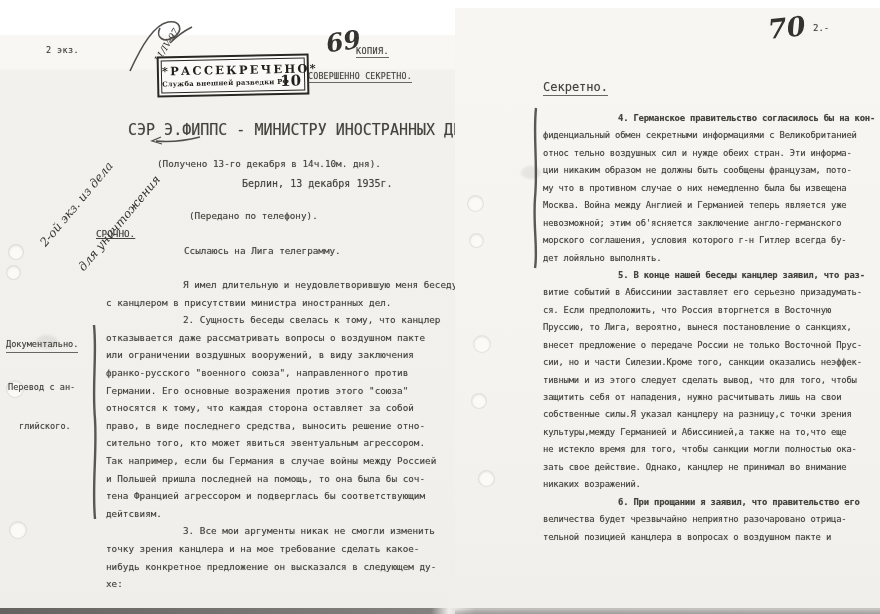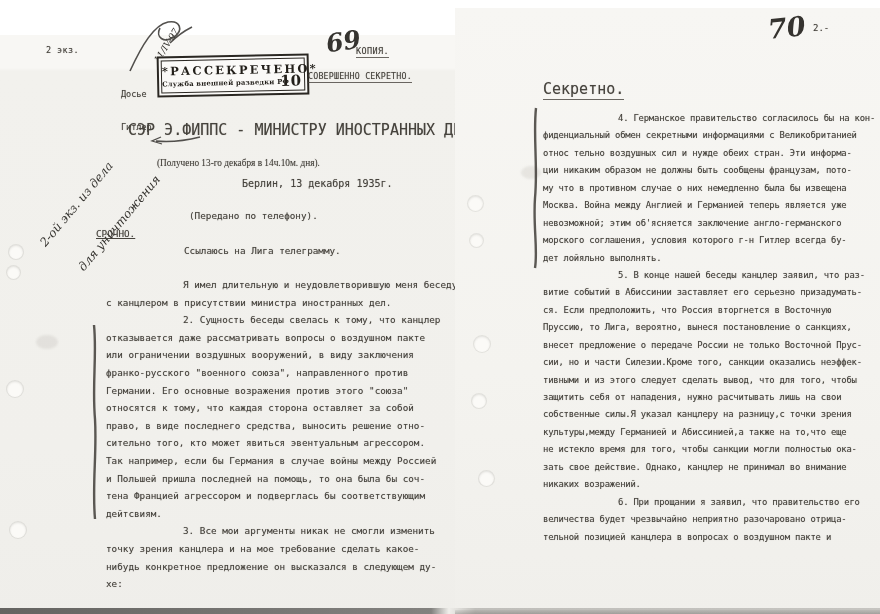--- a/index.html
+++ b/index.html
@@ -14,21 +14,21 @@
   .sheet-left::after{background:linear-gradient(180deg,rgba(80,78,74,.15),rgba(40,39,37,.65));}
   .sheet-right::after{background:linear-gradient(180deg,rgba(110,108,104,.1),rgba(90,88,84,.4));}
   .abs{position:absolute;}
   .tw{color:#46433d;text-shadow:0 0 .8px rgba(70,66,60,.45);white-space:pre;}
   .sm{font-size:8.5px;letter-spacing:.4px;}
   .ul{border-bottom:1px solid rgba(70,66,60,.8);padding-bottom:1px;display:inline-block;}
   .tline{white-space:pre;}
   .body-left .tline{font-size:9.3px;height:17.6px;line-height:17.6px;}
   .body-left .para .tline.first{padding-left:77px;}
   .body-right .tline{font-size:8.9px;letter-spacing:-0.2px;height:17.45px;line-height:17.45px;}
-  .body-right .para .tline.first{padding-left:75px;}
+  .body-right .para .tline.first{padding-left:75px;font-weight:bold;}
   .hand{font-family:"DejaVu Serif", serif;font-style:italic;color:#35332f;}
   .hand-num{font-size:25px;font-weight:bold;}
   .margin-note-rot{font-size:12px;line-height:15px;transform:rotate(-50deg);transform-origin:0 0;white-space:pre;}
   .stamp{left:157px;top:20px;width:152px;height:41px;border:2.5px solid #2a2722;
          background:rgba(251,250,247,.93);transform:rotate(-1.2deg);box-sizing:border-box;}
   .stamp-inner{position:absolute;inset:2px;border:1px solid #2a2722;text-align:center;}
   .stamp-title{font-family:"DejaVu Serif", serif;font-weight:bold;font-size:11.5px;
                letter-spacing:2.2px;color:#221f1a;margin-top:3px;white-space:pre;}
   .stamp-sub{font-family:"DejaVu Serif", serif;font-weight:bold;font-size:6.8px;
              letter-spacing:.2px;color:#221f1a;margin-top:2px;padding-right:16px;white-space:pre;}
@@ -58,24 +58,20 @@
     <div class="abs hand margin-note-rot" style="left:14px;top:186px;">
       <div>2-ой экз. из дела</div>
       <div style="padding-left:6px;">для уничтожения</div>
     </div>
 
     <svg class="abs" style="left:124px;top:-18px;" width="70" height="58">
       <path d="M6,54 C18,28 30,8 44,5 C56,3 60,13 50,20 C40,27 31,20 36,11 M46,26 C54,18 62,13 68,10" stroke="#35332f" stroke-width="1.6" fill="none" opacity=".85"></path>
     </svg>
     <div class="abs hand" style="left:152px;top:24px;font-size:9px;transform:rotate(-58deg);transform-origin:0 0;">11/IV-97</div>
 
-    <div class="abs tw" style="left:121px;top:32px;font-size:8.5px;line-height:11px;white-space:pre;">
-      <div>Досье</div>
-      <div>Гитлер</div>
-    </div>
 
     <div class="abs stamp">
       <div class="stamp-inner">
         <div class="stamp-title">*РАССЕКРЕЧЕНО*</div>
         <div class="stamp-sub">Служба внешней разведки РФ</div>
         <div class="stamp-num">10</div>
       </div>
     </div>
 
     <div class="abs hand hand-num" style="left:326px;top:-8px;transform:rotate(-9deg);">69</div>
@@ -83,27 +79,32 @@
     <div class="abs tw sm" style="left:356px;top:11px;"><span class="ul">КОПИЯ.</span></div>
 
     <div class="abs tw" style="left:308px;top:36px;font-size:8.3px;letter-spacing:.2px;text-decoration:underline;"><span class="ul">СОВЕРШЕННО СЕКРЕТНО.</span></div>
 
     <div class="abs tw" style="left:128px;top:86px;font-size:15px;">СЭР Э.ФИППС - МИНИСТРУ ИНОСТРАННЫХ ДЕЛ.</div>
 
     <svg class="abs" style="left:148px;top:99px;" width="56" height="11">
       <path d="M52,3 C36,7 18,8 8,7 M13,3 L4,7 L14,10" stroke="#35332f" stroke-width="1.3" fill="none" opacity=".85"></path>
     </svg>
 
-    <div class="abs tw" style="left:157px;top:123px;font-size:9.3px;font-family:Liberation Serif, serif;">(Получено 13-го декабря в 14ч.10м. дня).</div>
+    <div class="abs tw" style="left:157px;top:123px;font-size:9.3px;">(Получено 13-го декабря в 14ч.10м. дня).</div>
     <div class="abs tw" style="left:242px;top:143px;font-size:10px;">Берлин, 13 декабря 1935г.</div>
 
     <div class="abs tw" style="left:189px;top:175px;font-size:9.3px;">(Передано по телефону).</div>
     <div class="abs tw" style="left:96px;top:193px;font-size:9.3px;text-decoration:underline;">СРОЧНО.</div>
     <div class="abs tw" style="left:184px;top:210px;font-size:9.3px;">Ссылаюсь на Лига телеграмму.</div>
 
+    <div class="abs tw" style="left:6px;top:277px;font-size:8.6px;line-height:13px;">
+      <div><span class="ul">Документально.</span></div>
+      <div style="padding-left:2px;margin-top:2px;">Перевод с ан-</div>
+      <div style="padding-left:13px;">глийского.</div>
+    </div>
 
     <svg class="abs" style="left:88px;top:288px;" width="14" height="198">
       <path d="M6,2 C9,32 4,62 7,96 C9,130 4,162 7,196" stroke="#3f3c37" stroke-width="2.4" fill="none" opacity=".85"></path>
     </svg>
 
     <div class="abs tw body-left" style="left:106px;top:241px;width:340px;"><div class="para"><div class="tline first">Я имел длительную и неудовлетворившую меня беседу</div><div class="tline">с канцлером в присутствии министра иностранных дел.</div></div><div class="para"><div class="tline first">2. Сущность беседы свелась к тому, что канцлер</div><div class="tline">отказывается даже рассматривать вопросы о воздушном пакте</div><div class="tline">или ограничении воздушных вооружений, в виду заключения</div><div class="tline">франко-русского "военного союза", направленного против</div><div class="tline">Германии. Его основные возражения против этого "союза"</div><div class="tline">относятся к тому, что каждая сторона оставляет за собой</div><div class="tline">право, в виде последнего средства, выносить решение отно-</div><div class="tline">сительно того, кто может явиться эвентуальным агрессором.</div><div class="tline">Так например, если бы Германия в случае войны между Россией</div><div class="tline">и Польшей пришла последней на помощь, то она была бы соч-</div><div class="tline">тена Францией агрессором и подверглась бы соответствующим</div><div class="tline">дейтсвиям.</div></div><div class="para"><div class="tline first">3. Все мои аргументы никак не смогли изменить</div><div class="tline">точку зрения канцлера и на мое требование сделать какое-</div><div class="tline">нибудь конкретное предложение он высказался в следующем ду-</div><div class="tline">хе:</div></div></div>
   </div>
 
   <div class="sheet sheet-right">
 
@@ -111,21 +112,21 @@
     <div class="hole" style="left:15px;top:226px;width:13px;height:13px;"></div>
     <div class="hole" style="left:19px;top:328px;width:16px;height:16px;"></div>
     <div class="hole" style="left:17px;top:386px;width:14px;height:14px;"></div>
     <div class="hole" style="left:24px;top:463px;width:15px;height:15px;"></div>
     <div class="smudge" style="left:66px;top:158px;width:20px;height:13px;"></div>
 
     <div class="abs hand hand-num" style="left:313px;top:4px;font-size:27px;transform:rotate(-6deg);">70</div>
 
     <div class="abs tw" style="left:358px;top:15px;font-size:9px;">2.-</div>
 
-    <div class="abs tw" style="left:88px;top:72px;font-size:15px;"><span class="ul">Секретно.</span></div>
+    <div class="abs tw" style="left:88px;top:72px;font-size:12px;"><span class="ul">Секретно.</span></div>
 
     <svg class="abs" style="left:74px;top:98px;" width="14" height="164">
       <path d="M7,2 C4,30 9,60 6,92 C4,120 9,144 6,162" stroke="#3f3c37" stroke-width="2.4" fill="none" opacity=".85"></path>
     </svg>
 
     <div class="abs tw body-right" style="left:88px;top:102px;width:335px;"><div class="para"><div class="tline first">4. Германское правительство согласилось бы на кон-</div><div class="tline">фиденциальный обмен секретными информациями с Великобританией</div><div class="tline">относ тельно воздушных сил и нужде обеих стран. Эти информа-</div><div class="tline">ции никаким образом не должны быть сообщены французам, пото-</div><div class="tline">му что в противном случае о них немедленно была бы извещена</div><div class="tline">Москва. Война между Англией и Германией теперь является уже</div><div class="tline">невозможной; этим об'ясняется заключение англо-германского</div><div class="tline">морского соглашения, условия которого г-н Гитлер всегда бу-</div><div class="tline">дет лойяльно выполнять.</div></div><div class="para"><div class="tline first">5. В конце нашей беседы канцлер заявил, что раз-</div><div class="tline">витие событий в Абиссинии заставляет его серьезно призадумать-</div><div class="tline">ся. Если предположить, что Россия вторгнется в Восточную</div><div class="tline">Пруссию, то Лига, вероятно, вынеся постановление о санкциях,</div><div class="tline">внесет предложение о передаче России не только Восточной Прус-</div><div class="tline">сии, но и части Силезии.Кроме того, санкции оказались неэффек-</div><div class="tline">тивными и из этого следует сделать вывод, что для того, чтобы</div><div class="tline">защитить себя от нападения, нужно расчитывать лишь на свои</div><div class="tline">собственные силы.Я указал канцлеру на разницу,с точки зрения</div><div class="tline">культуры,между Германией и Абиссинией,а также на то,что еще</div><div class="tline">не истекло время для того, чтобы санкции могли полностью ока-</div><div class="tline">зать свое действие. Однако, канцлер не принимал во внимание</div><div class="tline">никаких возражений.</div></div><div class="para"><div class="tline first">6. При прощании я заявил, что правительство его</div><div class="tline">величества будет чрезвычайно неприятно разочаровано отрица-</div><div class="tline">тельной позицией канцлера в вопросах о воздушном пакте и</div></div></div>
   </div>
 
   <div class="bottom-shadow"></div>
 </div>

